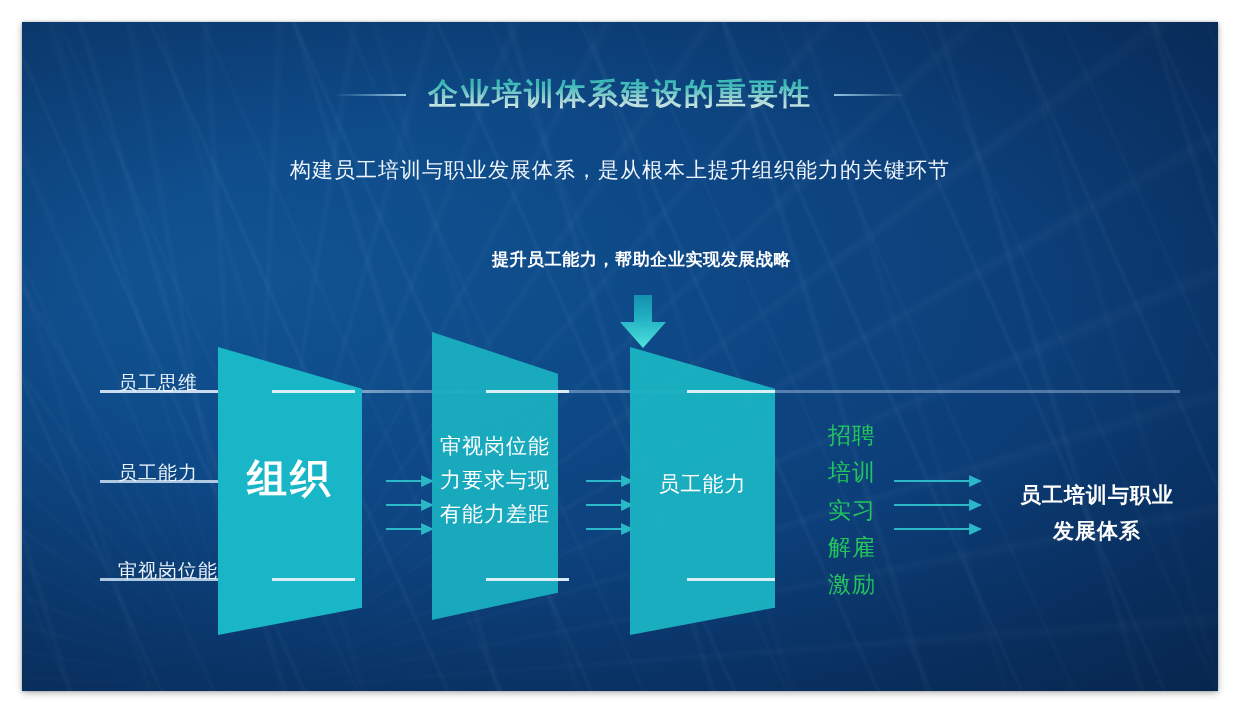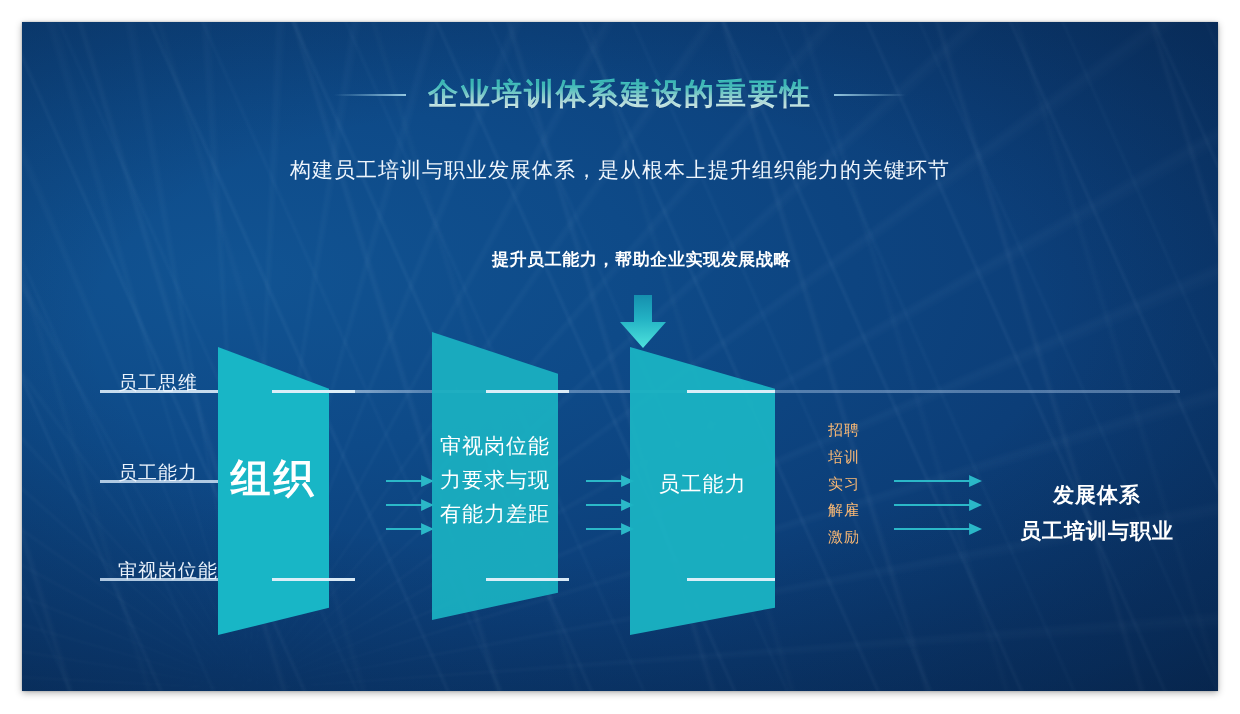--- a/index.html
+++ b/index.html
@@ -159,21 +159,21 @@
   .block.b3 .label{ top:120px; font-size:21px; line-height:1.62; letter-spacing:1px; }
 
   
   .arrows{ position:absolute; }
 
   
   #keyword-list{
     position:absolute; left:806px; top:398px;
     display:flex; flex-direction:column; gap:7px;
   }
-  #keyword-list .kw{ color:#fdba74; font-size:15px; letter-spacing:1px; line-height:1.32; }
+  #keyword-list .kw{ color:#22c55e; font-size:23px; letter-spacing:1px; line-height:1.32; }
 
   
   #outcome{
     position:absolute; left:975px; top:455px; width:200px;
     text-align:center; color:#ffffff; font-size:21px; font-weight:bold;
     line-height:1.7; letter-spacing:1px;
   }
 </style>
 </head>
 <body>
@@ -212,21 +212,21 @@
   <div id="diagram">
 
     <div class="guide long" style="top:368px;"></div>
     <div class="guide short" style="top:458px;"></div>
     <div class="guide short" style="top:556px;"></div>
 
     <div class="left-label" style="top:348px;">员工思维</div>
     <div class="left-label" style="top:438px;">员工能力</div>
     <div class="left-label" style="top:536px;">审视岗位能</div>
 
-    <div class="block b1" style="left:196px; top:325px; width:111px; height:288px;">
+    <div class="block b1" style="left:196px; top:325px; width:144px; height:288px;">
       <div class="shape"></div>
       <div class="label">
         <div>组织</div>
       </div>
     </div>
 
     <div class="guide-hi" style="left:250px; top:368px; width:83px;"></div>
     <div class="guide-hi" style="left:250px; top:556px; width:83px;"></div>
 
     <svg class="arrows" style="left:364px; top:450px; width:48px; height:68px;" viewBox="0 0 48 68">
@@ -284,18 +284,18 @@
         <line x1="0" y1="9" x2="76" y2="9"></line>  
           <polygon points="76,4.5 86,9  76,13.5"></polygon>
         <line x1="0" y1="33" x2="76" y2="33"></line> 
           <polygon points="76,28.5 86,33 76,37.5"></polygon>
         <line x1="0" y1="57" x2="76" y2="57"></line> 
           <polygon points="76,52.5 86,57 76,61.5"></polygon>
       </g>
     </svg>
 
     <div id="outcome">
+      <div>员工培训与职业</div>
       <div>发展体系</div>
-      <div>员工培训与职业</div>
     </div>
 
   </div>
 </div>
 
 </body></html>

